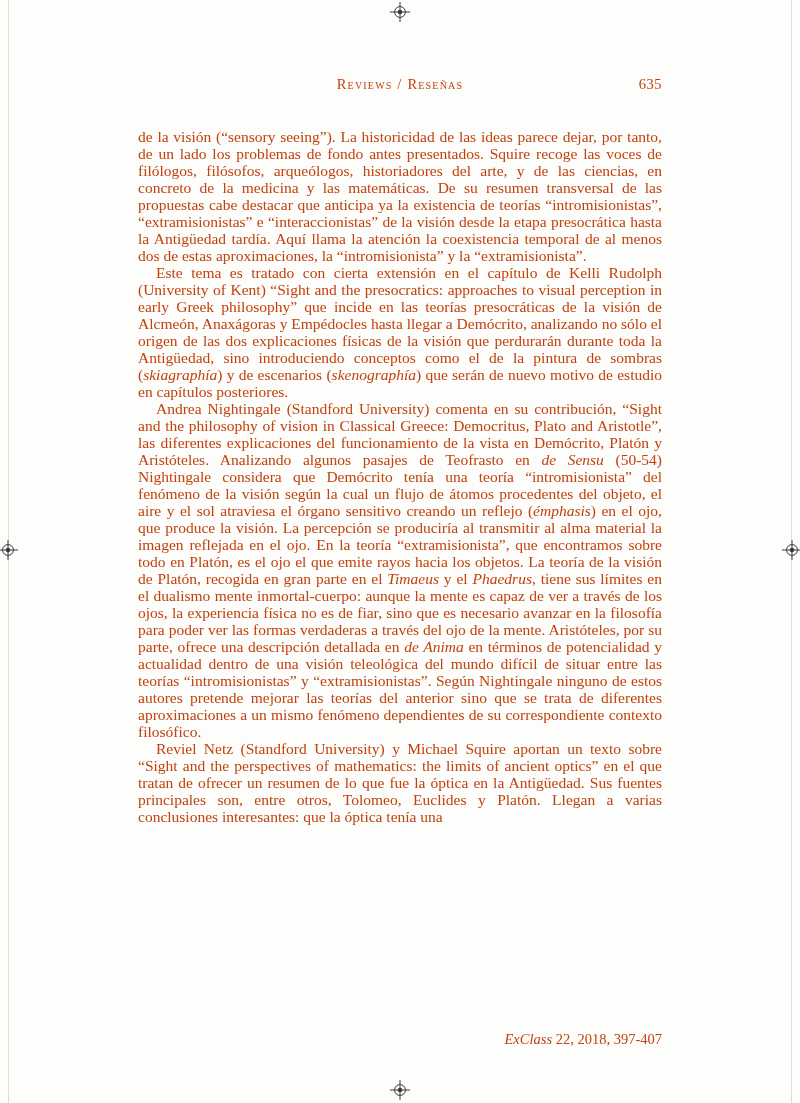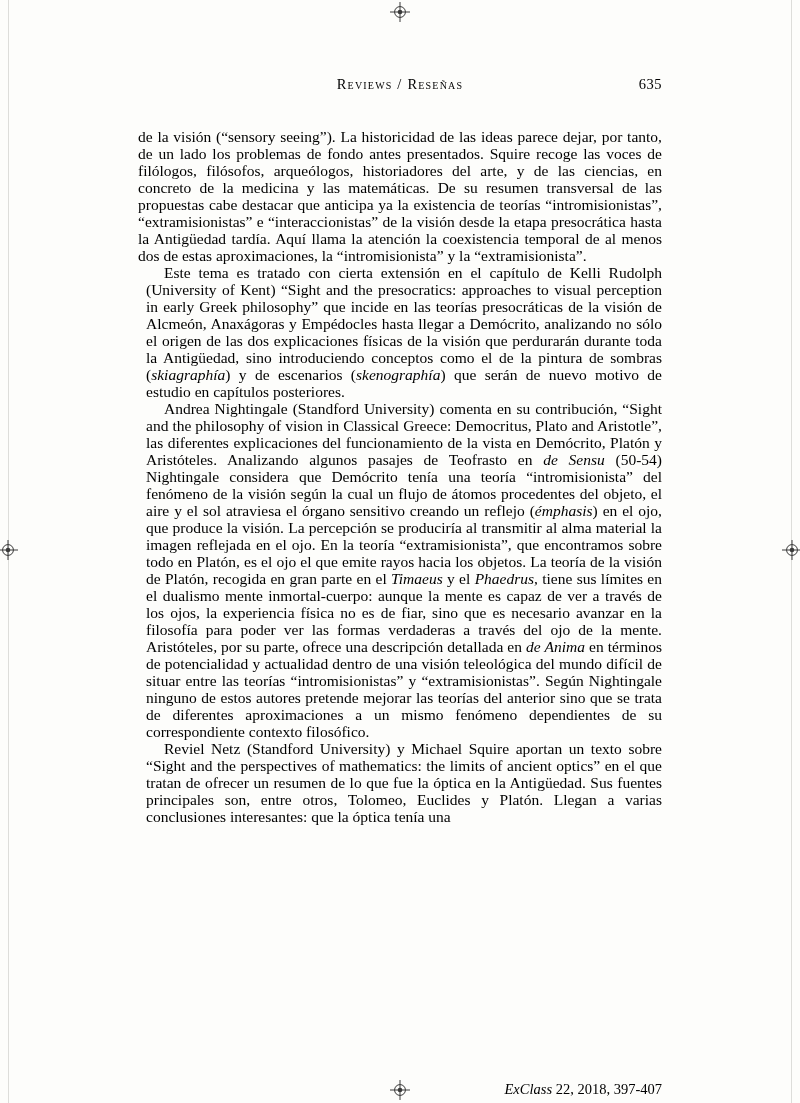--- a/index.html
+++ b/index.html
@@ -7,21 +7,21 @@
     padding: 0;
     background: #e8e8e6;
     font-family: "Liberation Serif", "DejaVu Serif", serif;
   }
   .page {
     position: relative;
     width: 800px;
     height: 1103px;
     background: #fdfdfb;
     overflow: hidden;
-    color: #000000;
+    color: #c2410c;
   }
   
   .crop-line {
     position: absolute;
     top: 0;
     width: 1px;
     height: 100%;
     background: #c3c3bf;
     opacity: 0.55;
   }
@@ -64,27 +64,26 @@
     width: 524px;
     font-size: 15.5px;
     line-height: 17px;
     text-align: justify;
   }
   .bodytext p {
     margin: 0;
   }
   .bodytext p.indent {
     text-indent: 18px;
-    margin-left: 8px;
   }
   
   .footer {
     position: absolute;
     left: 138px;
-    top: 1081px;
+    top: 1031px;
     width: 524px;
     text-align: right;
     font-size: 14.5px;
   }
 </style>
 </head>
 <body>
 
 <div class="page">
 

